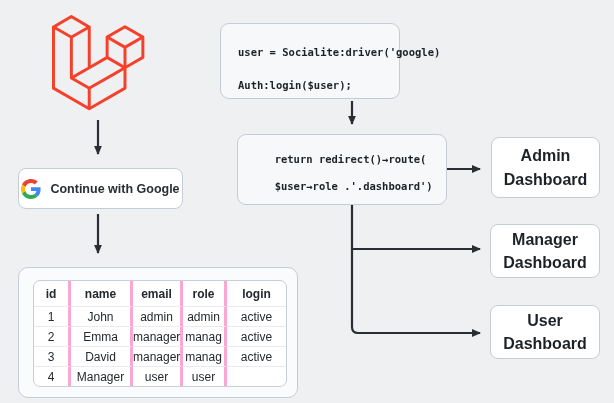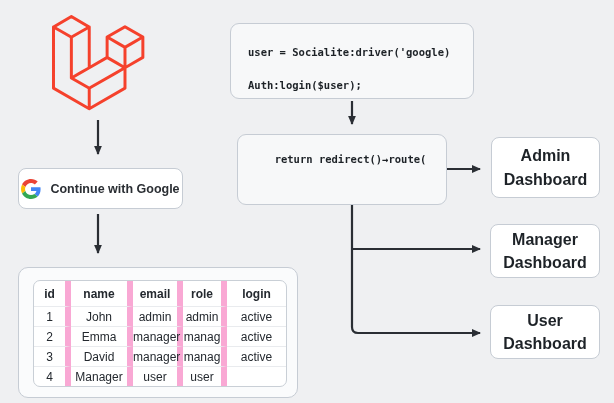--- a/index.html
+++ b/index.html
@@ -14,38 +14,38 @@
   
   #laravel-logo{position:absolute;left:52px;top:13px;width:93px;height:101px;z-index:2;}
 
   
   #google-btn{left:18px;top:168px;width:165px;height:41px;border-radius:8px;display:flex;align-items:center;justify-content:center;gap:9px;cursor:pointer;}
   #google-btn .g-icon{width:20px;height:20px;flex:0 0 auto;}
   #google-btn .g-label{font-size:12.5px;font-weight:600;color:#2a2e33;white-space:nowrap;}
 
   
   .code-block{background:#f7f8f9;padding:14px 0 0 17px;}
-  #code1{left:230px;top:23px;width:244px;height:76px;}
+  #code1{left:220px;top:23px;width:180px;height:76px;}
   #code2{left:237px;top:134px;width:210px;height:71px;text-align:center;}
   .code-line{font-family:"DejaVu Sans Mono",monospace;font-size:10.5px;font-weight:600;color:#1d2227;white-space:pre;line-height:1;}
   #code1 .code-line{margin-top:9px;margin-bottom:22px;}
   #code2 .code-line{margin-top:5px;margin-bottom:16px;}
 
   
   .dash{display:flex;flex-direction:column;align-items:center;justify-content:center;border-radius:8px;}
   .dash span{font-size:16px;font-weight:600;color:#1d2227;line-height:1.45;}
   #dash-admin{left:491px;top:137px;width:109px;height:61px;}
   #dash-manager{left:490px;top:224px;width:110px;height:54px;}
   #dash-user{left:490px;top:305px;width:110px;height:54px;}
 
   
   #table-card{left:18px;top:267px;width:280px;height:131px;background:#fafbfc;border-radius:10px;}
   #users-table{position:absolute;left:33px;top:280px;width:252px;height:106px;z-index:3;
     background:#ffffff;border:1px solid #c9cfd6;border-radius:7px;border-collapse:separate;border-spacing:0;table-layout:fixed;}
-  #users-table th,#users-table td{font-size:12px;color:#24292f;text-align:center;padding:0;overflow:visible;white-space:nowrap;border-right:6px solid #f9a8d4;border-bottom:1px solid #e9ebee;}
+  #users-table th,#users-table td{font-size:12px;color:#24292f;text-align:center;padding:0;overflow:visible;white-space:nowrap;border-right:3px solid #f9a8d4;border-bottom:1px solid #e9ebee;}
   #users-table th{font-weight:700;height:25px;}
   #users-table td{font-weight:400;height:19px;}
   #users-table th:last-child,#users-table td:last-child{border-right:none;}
   #users-table tr:last-child td{border-bottom:none;}
   .col-id{width:37px;}.col-name{width:62px;}.col-email{width:50px;}.col-role{width:44px;}.col-status{width:59px;}
 </style>
 </head>
 <body>
 
 <div id="canvas">
@@ -80,20 +80,21 @@
     <span class="g-label">Continue with Google</span>
   </div>
 
   <div id="code1" class="box code-block">
     <div class="code-line">user = Socialite:driver('google)</div>
     <div class="code-line">Auth:login($user);</div>
   </div>
 
   <div id="code2" class="box code-block">
     <div class="code-line">return redirect()→route(</div>
+    <div class="code-line"> $user→role .'.dashboard')</div>
   </div>
 
   <div id="dash-admin" class="box dash">
     <span>Admin</span>
     <span>Dashboard</span>
   </div>
   <div id="dash-manager" class="box dash">
     <span>Manager</span>
     <span>Dashboard</span>
   </div>

